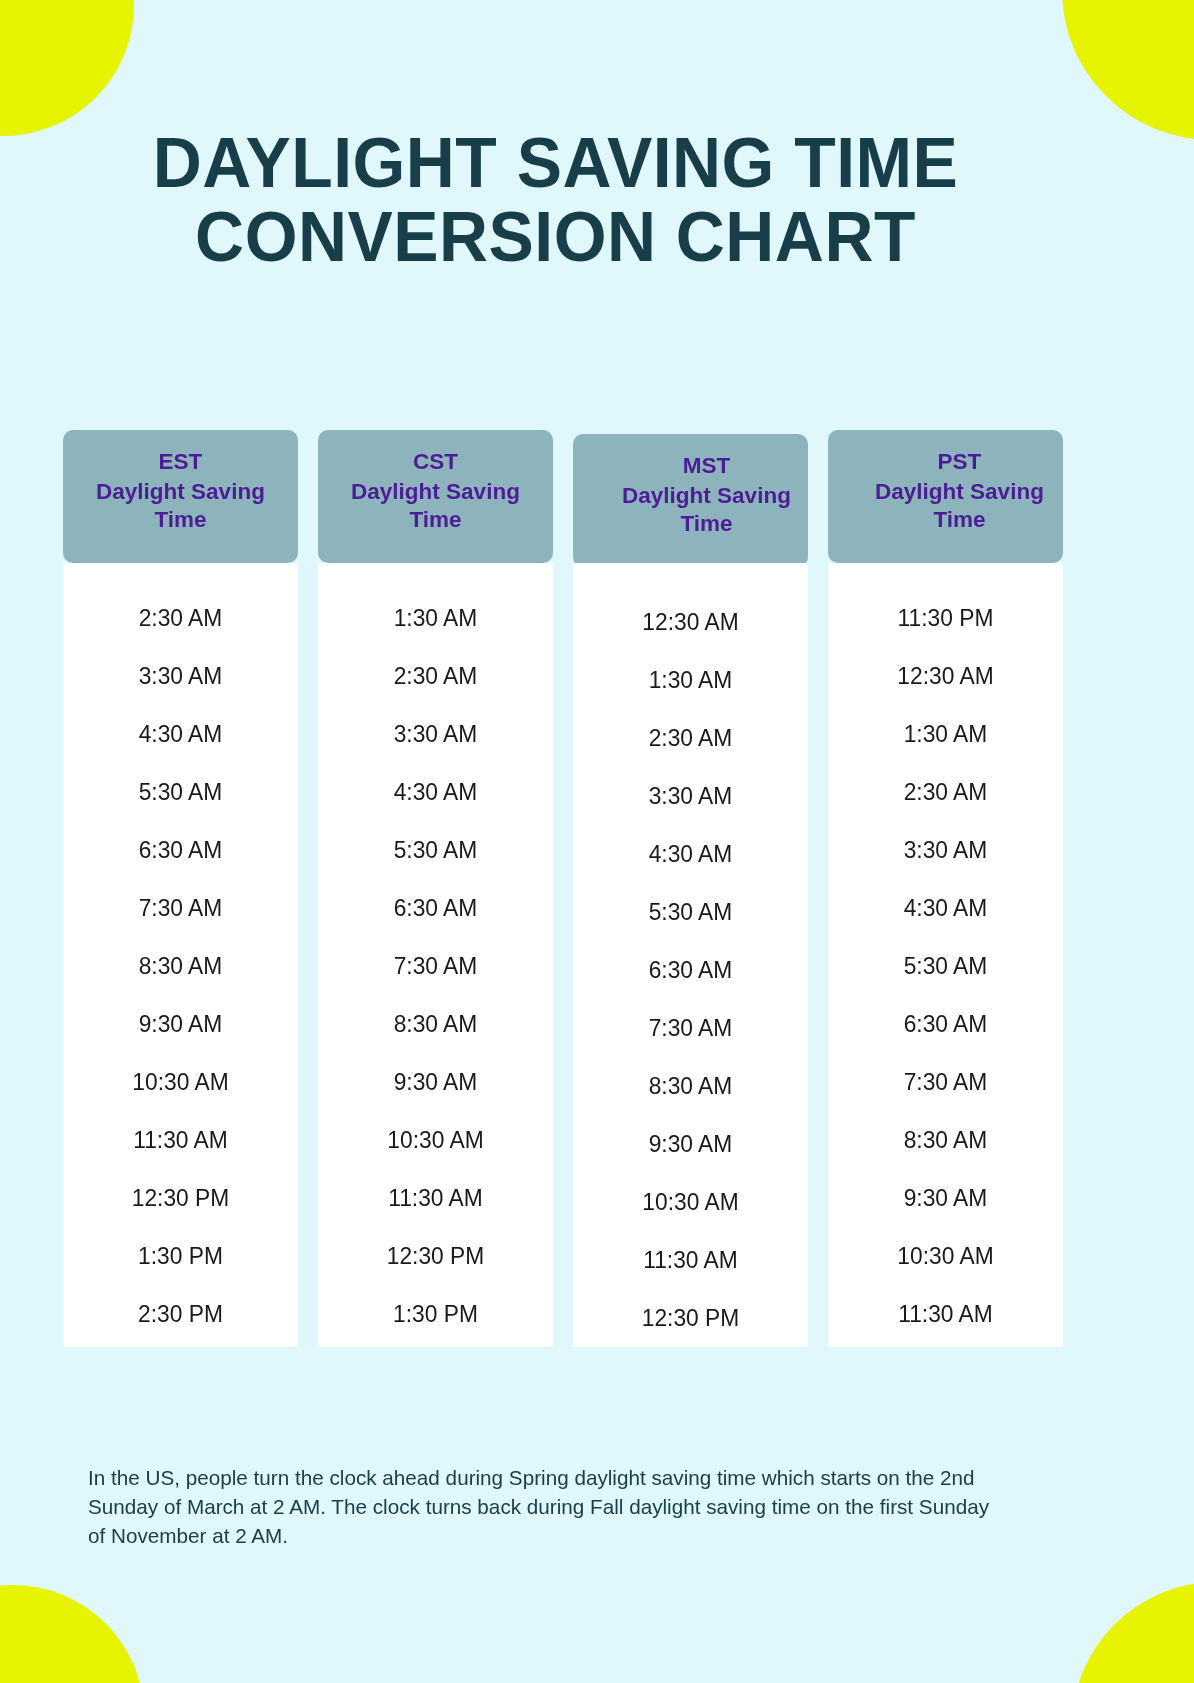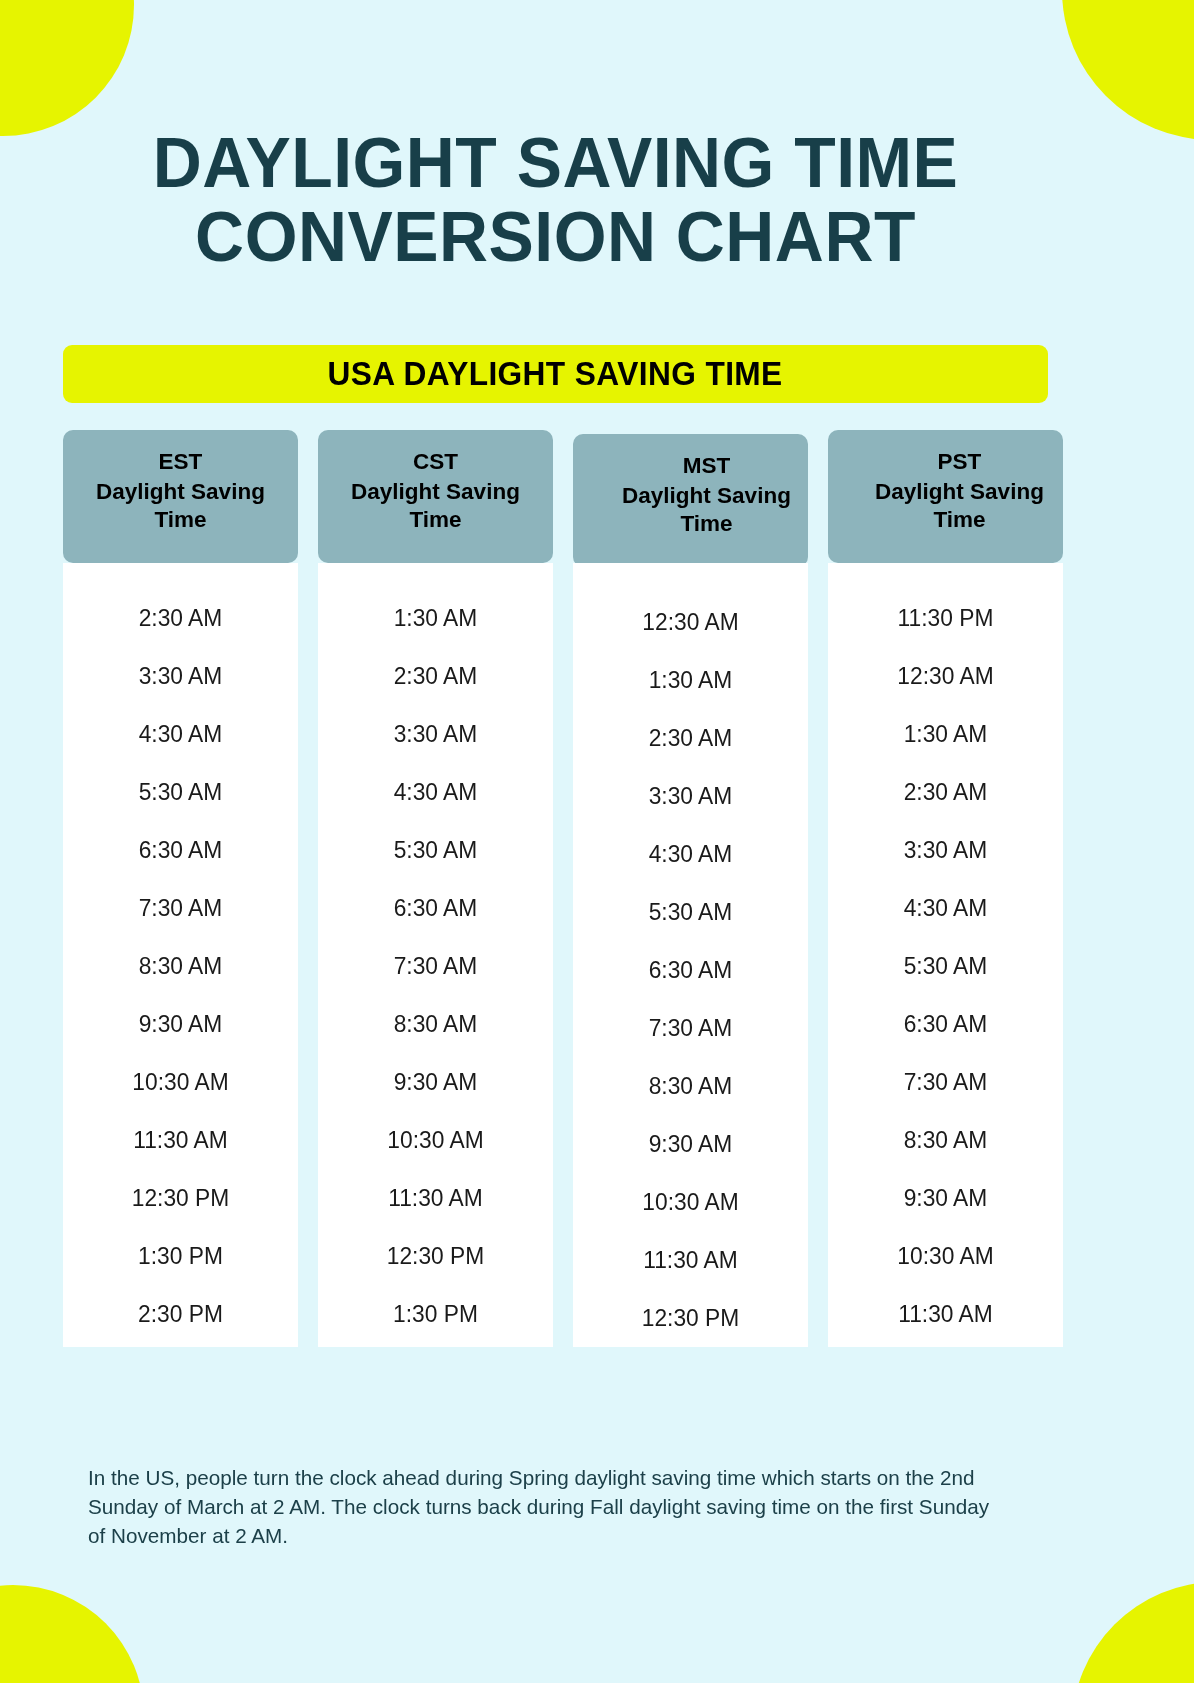--- a/index.html
+++ b/index.html
@@ -88,21 +88,21 @@
     gap: 20px;
   }
   .col {
     width: 245px;
     display: flex;
     flex-direction: column;
   }
   .col-head {
     background: #8db4bc;
     border-radius: 10px;
-    color: #000000;
+    color: #4c1d95;
     font-weight: bold;
     font-size: 22.5px;
     line-height: 28px;
     text-align: center;
     padding: 18px 8px 16px 8px;
     box-sizing: border-box;
     min-height: 133px;
   }
   
   .col:nth-child(3) .col-head { margin-top: 4px; padding-left: 40px; }
@@ -152,23 +152,20 @@
   <div class="corner corner-tl"></div>
   <div class="corner corner-tr"></div>
   <div class="corner corner-bl"></div>
   <div class="corner corner-br"></div>
 
   <div class="title-block">
     <span class="title-line">DAYLIGHT SAVING TIME</span>
     <span class="title-line">CONVERSION CHART</span>
   </div>
 
-  <div class="banner">
-    <span class="banner-text">USA DAYLIGHT SAVING TIME</span>
-  </div>
 
   <div class="table-wrap">
       <div class="col">
         <div class="col-head">
           <span class="abbr">EST</span>
           <span class="sub">Daylight Saving Time</span>
         </div>
         <div class="col-body">
           <div class="cell">2:30 AM</div>
           <div class="cell">3:30 AM</div>

